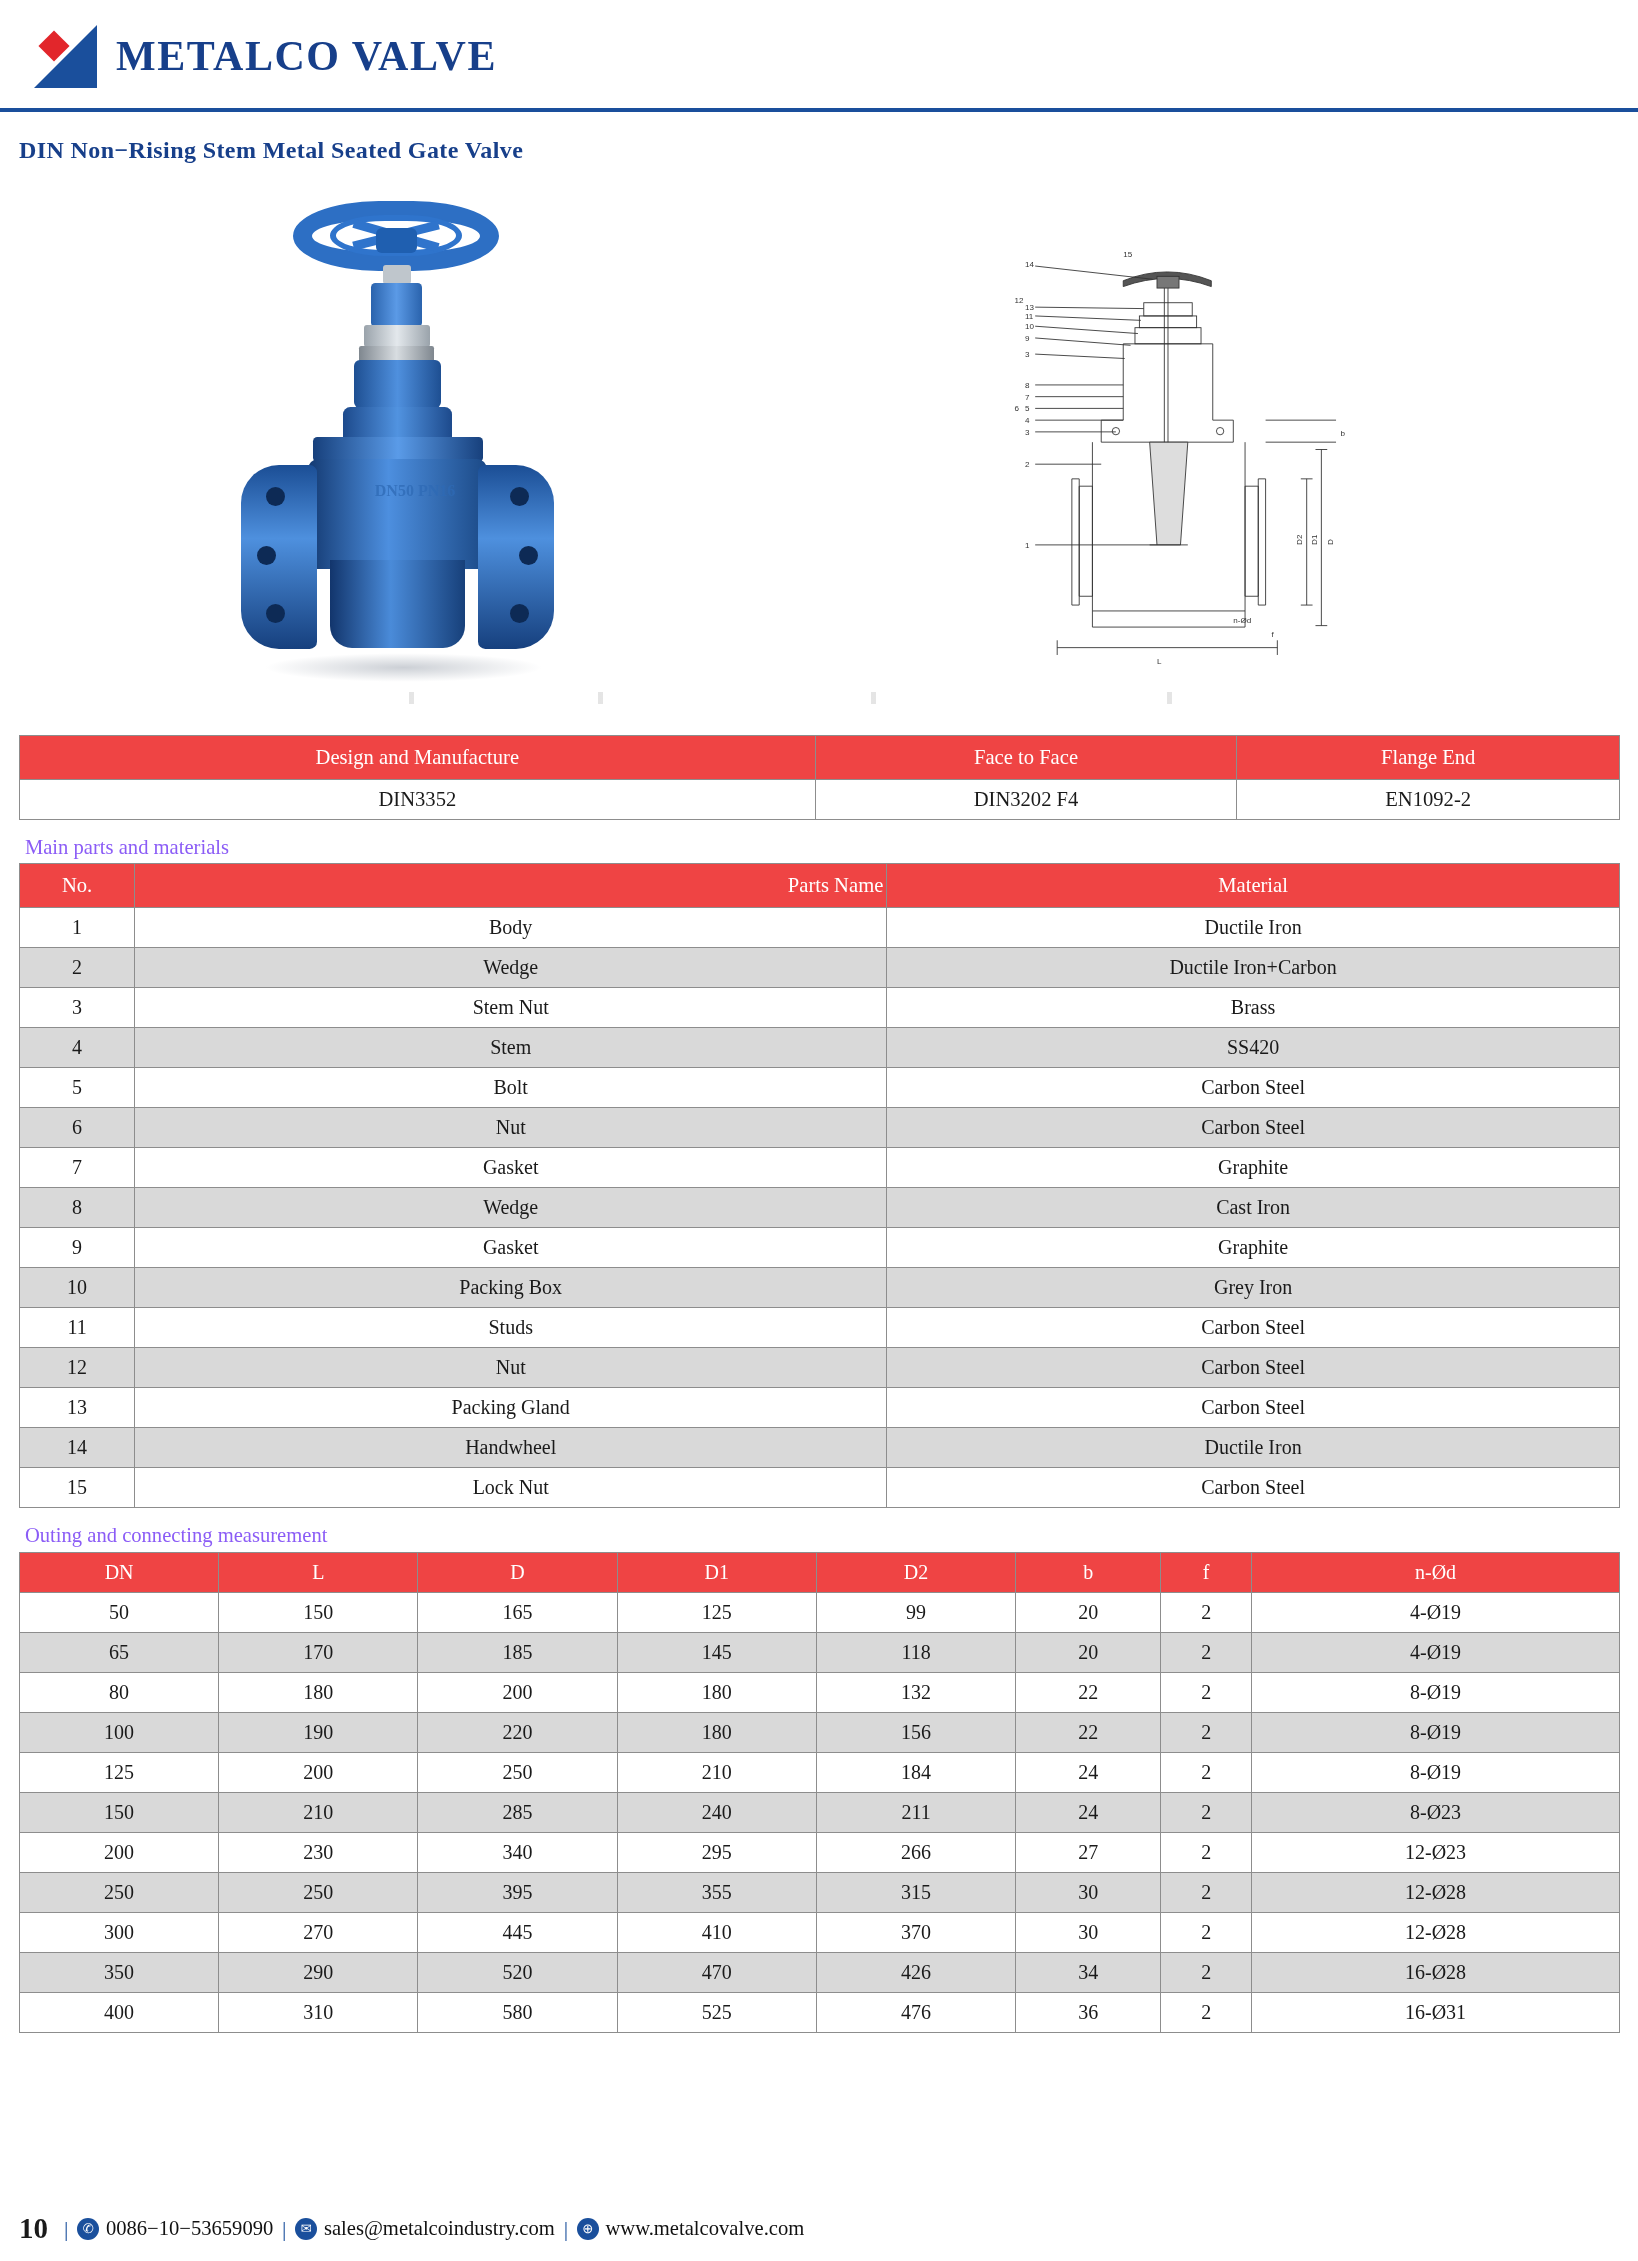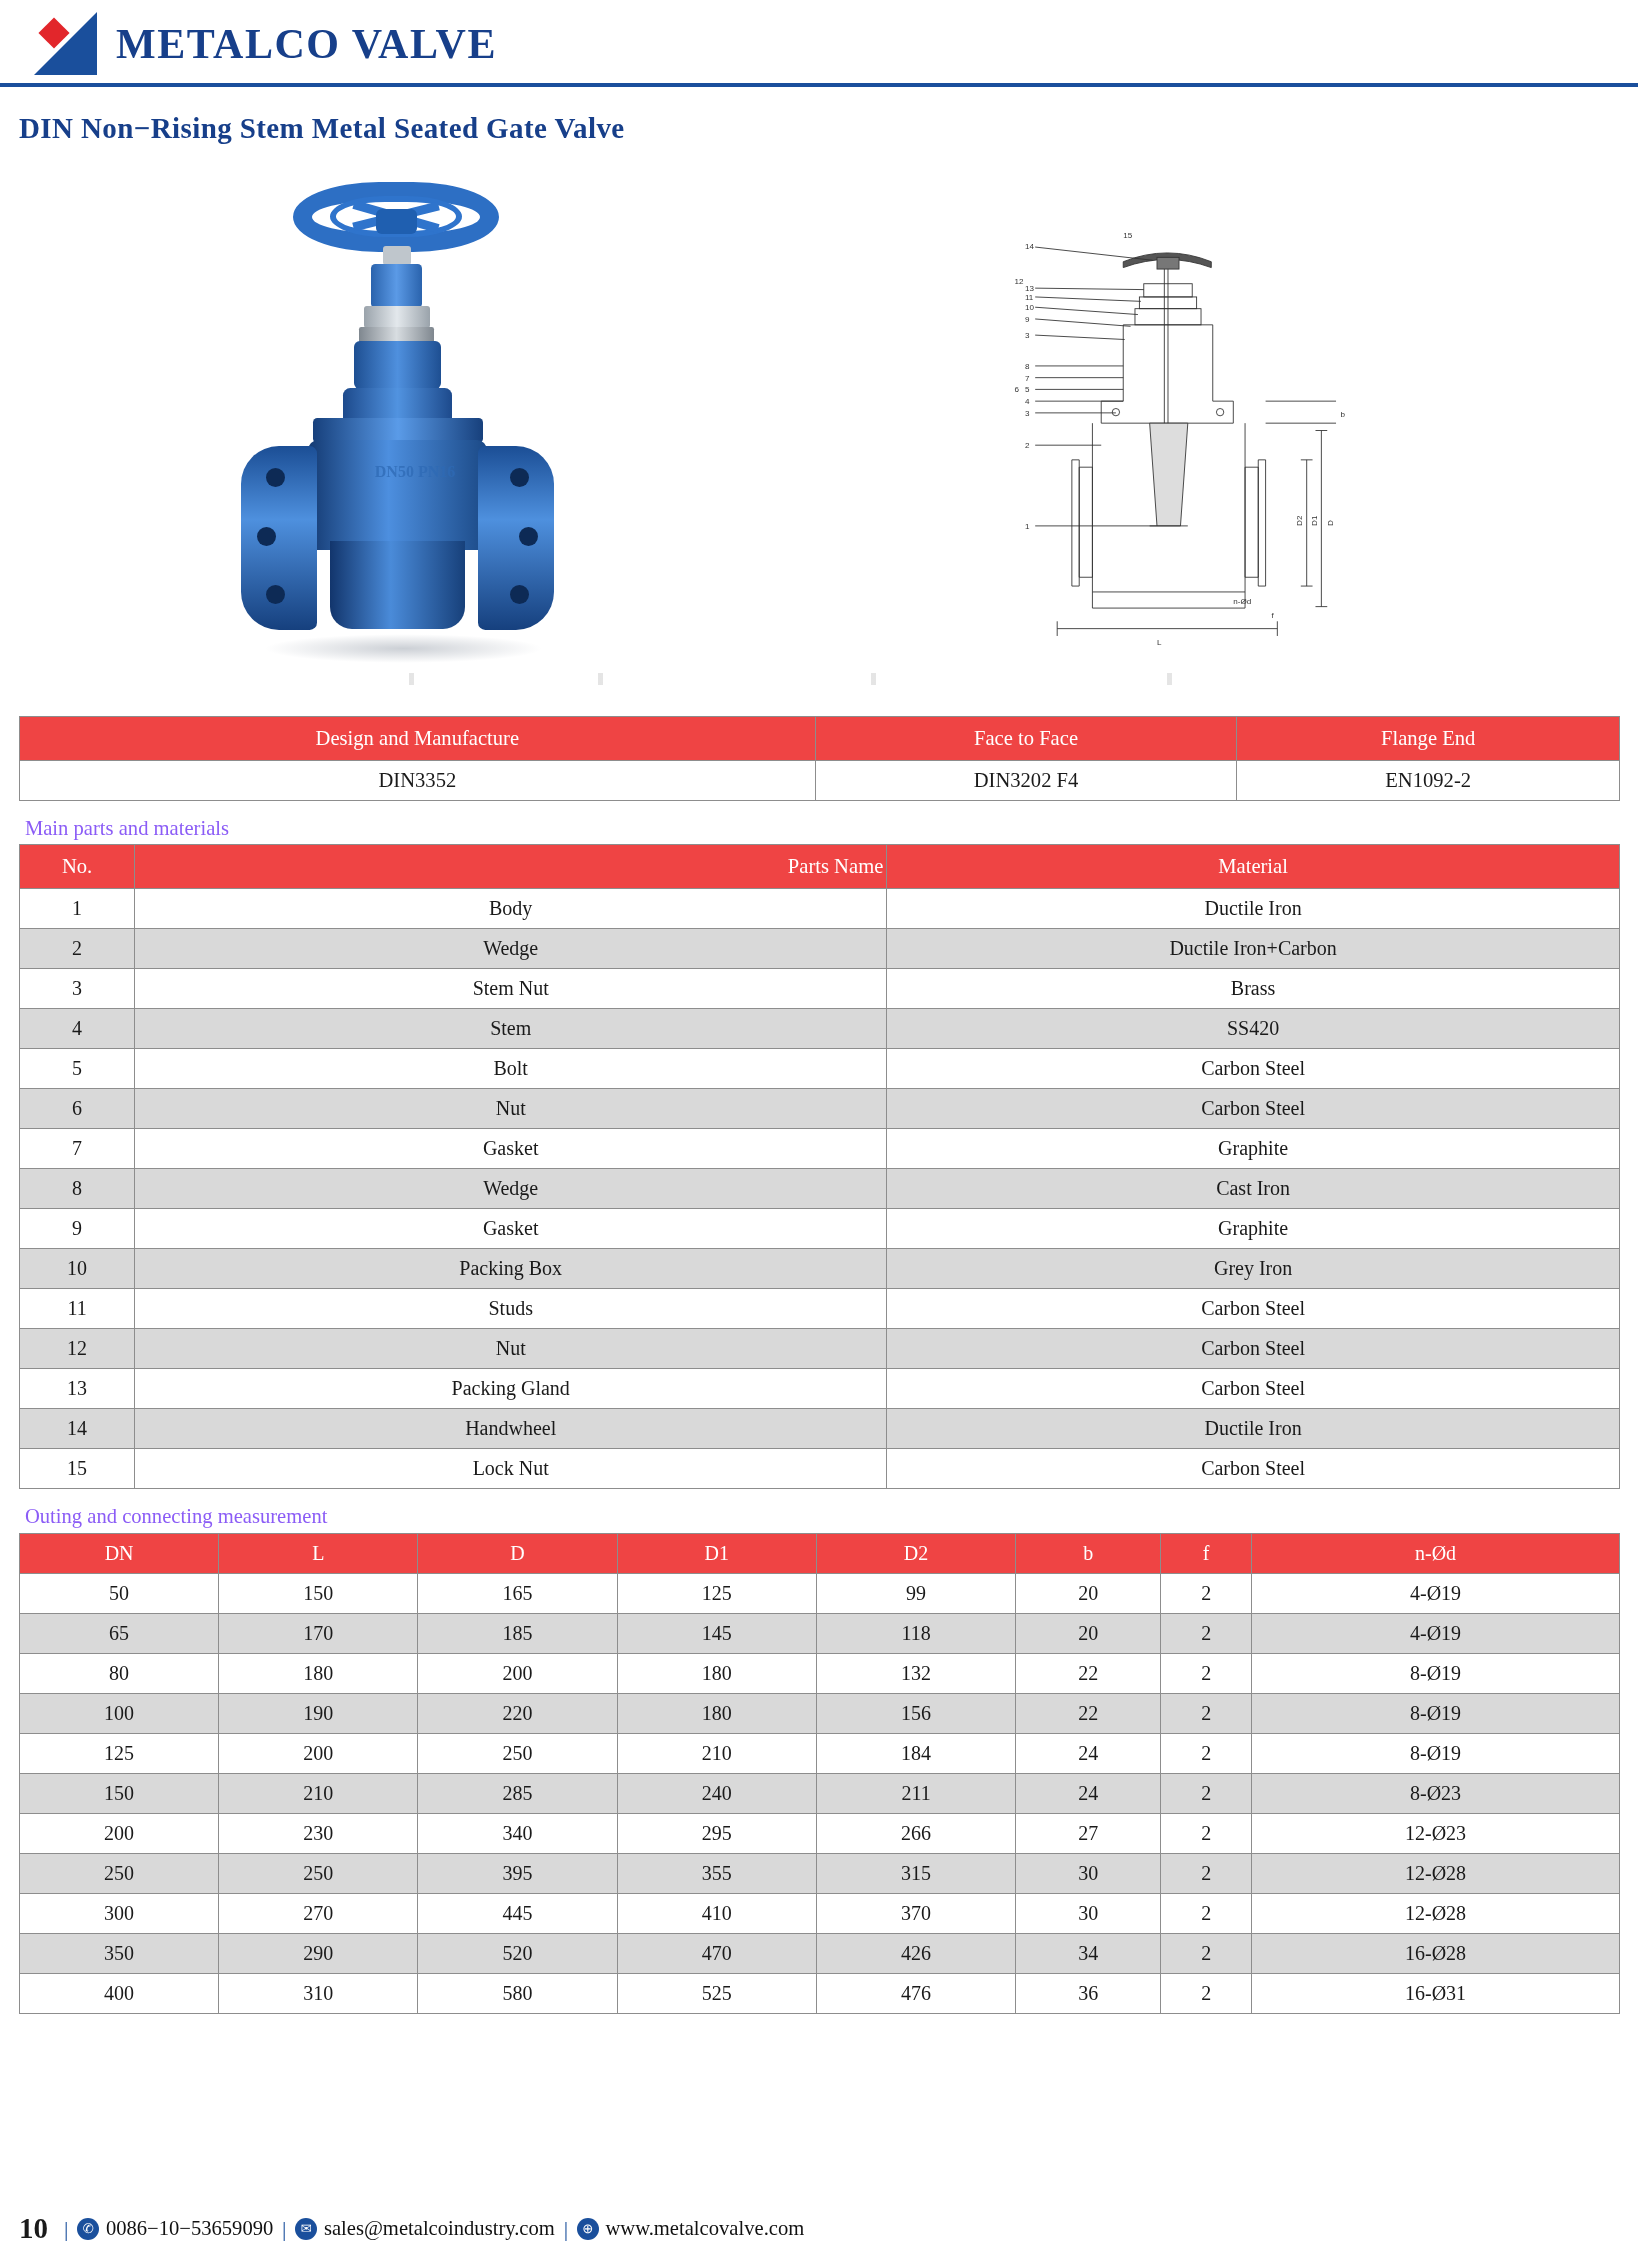--- a/index.html
+++ b/index.html
@@ -9,21 +9,21 @@
     height: 2261px;
     background: #ffffff;
     font-family: "Liberation Serif", serif;
     color: #1a1a1a;
     position: relative;
     overflow: hidden;
   }
 
   
   .header {
-    height: 87px;
+    height: 112px;
     display: flex;
     align-items: center;
     padding-left: 34px;
     position: relative;
   }
   .logo-mark {
     width: 63px;
     height: 63px;
     background: #1a4f9c;
     position: relative;
@@ -55,21 +55,21 @@
     position: absolute;
     left: 0; right: 0;
     bottom: 0;
     height: 3.7px;
     background: #1a4f9c;
   }
 
   
   .page-title {
     margin: 25px 8px 0 19px;
-    font-size: 29px;
+    font-size: 24px;
     font-weight: bold;
     color: #173f8a;
     letter-spacing: 0.4px;
   }
 
   
   .img-band {
     position: relative;
     height: 543px;
     margin-top: 7.3px;

